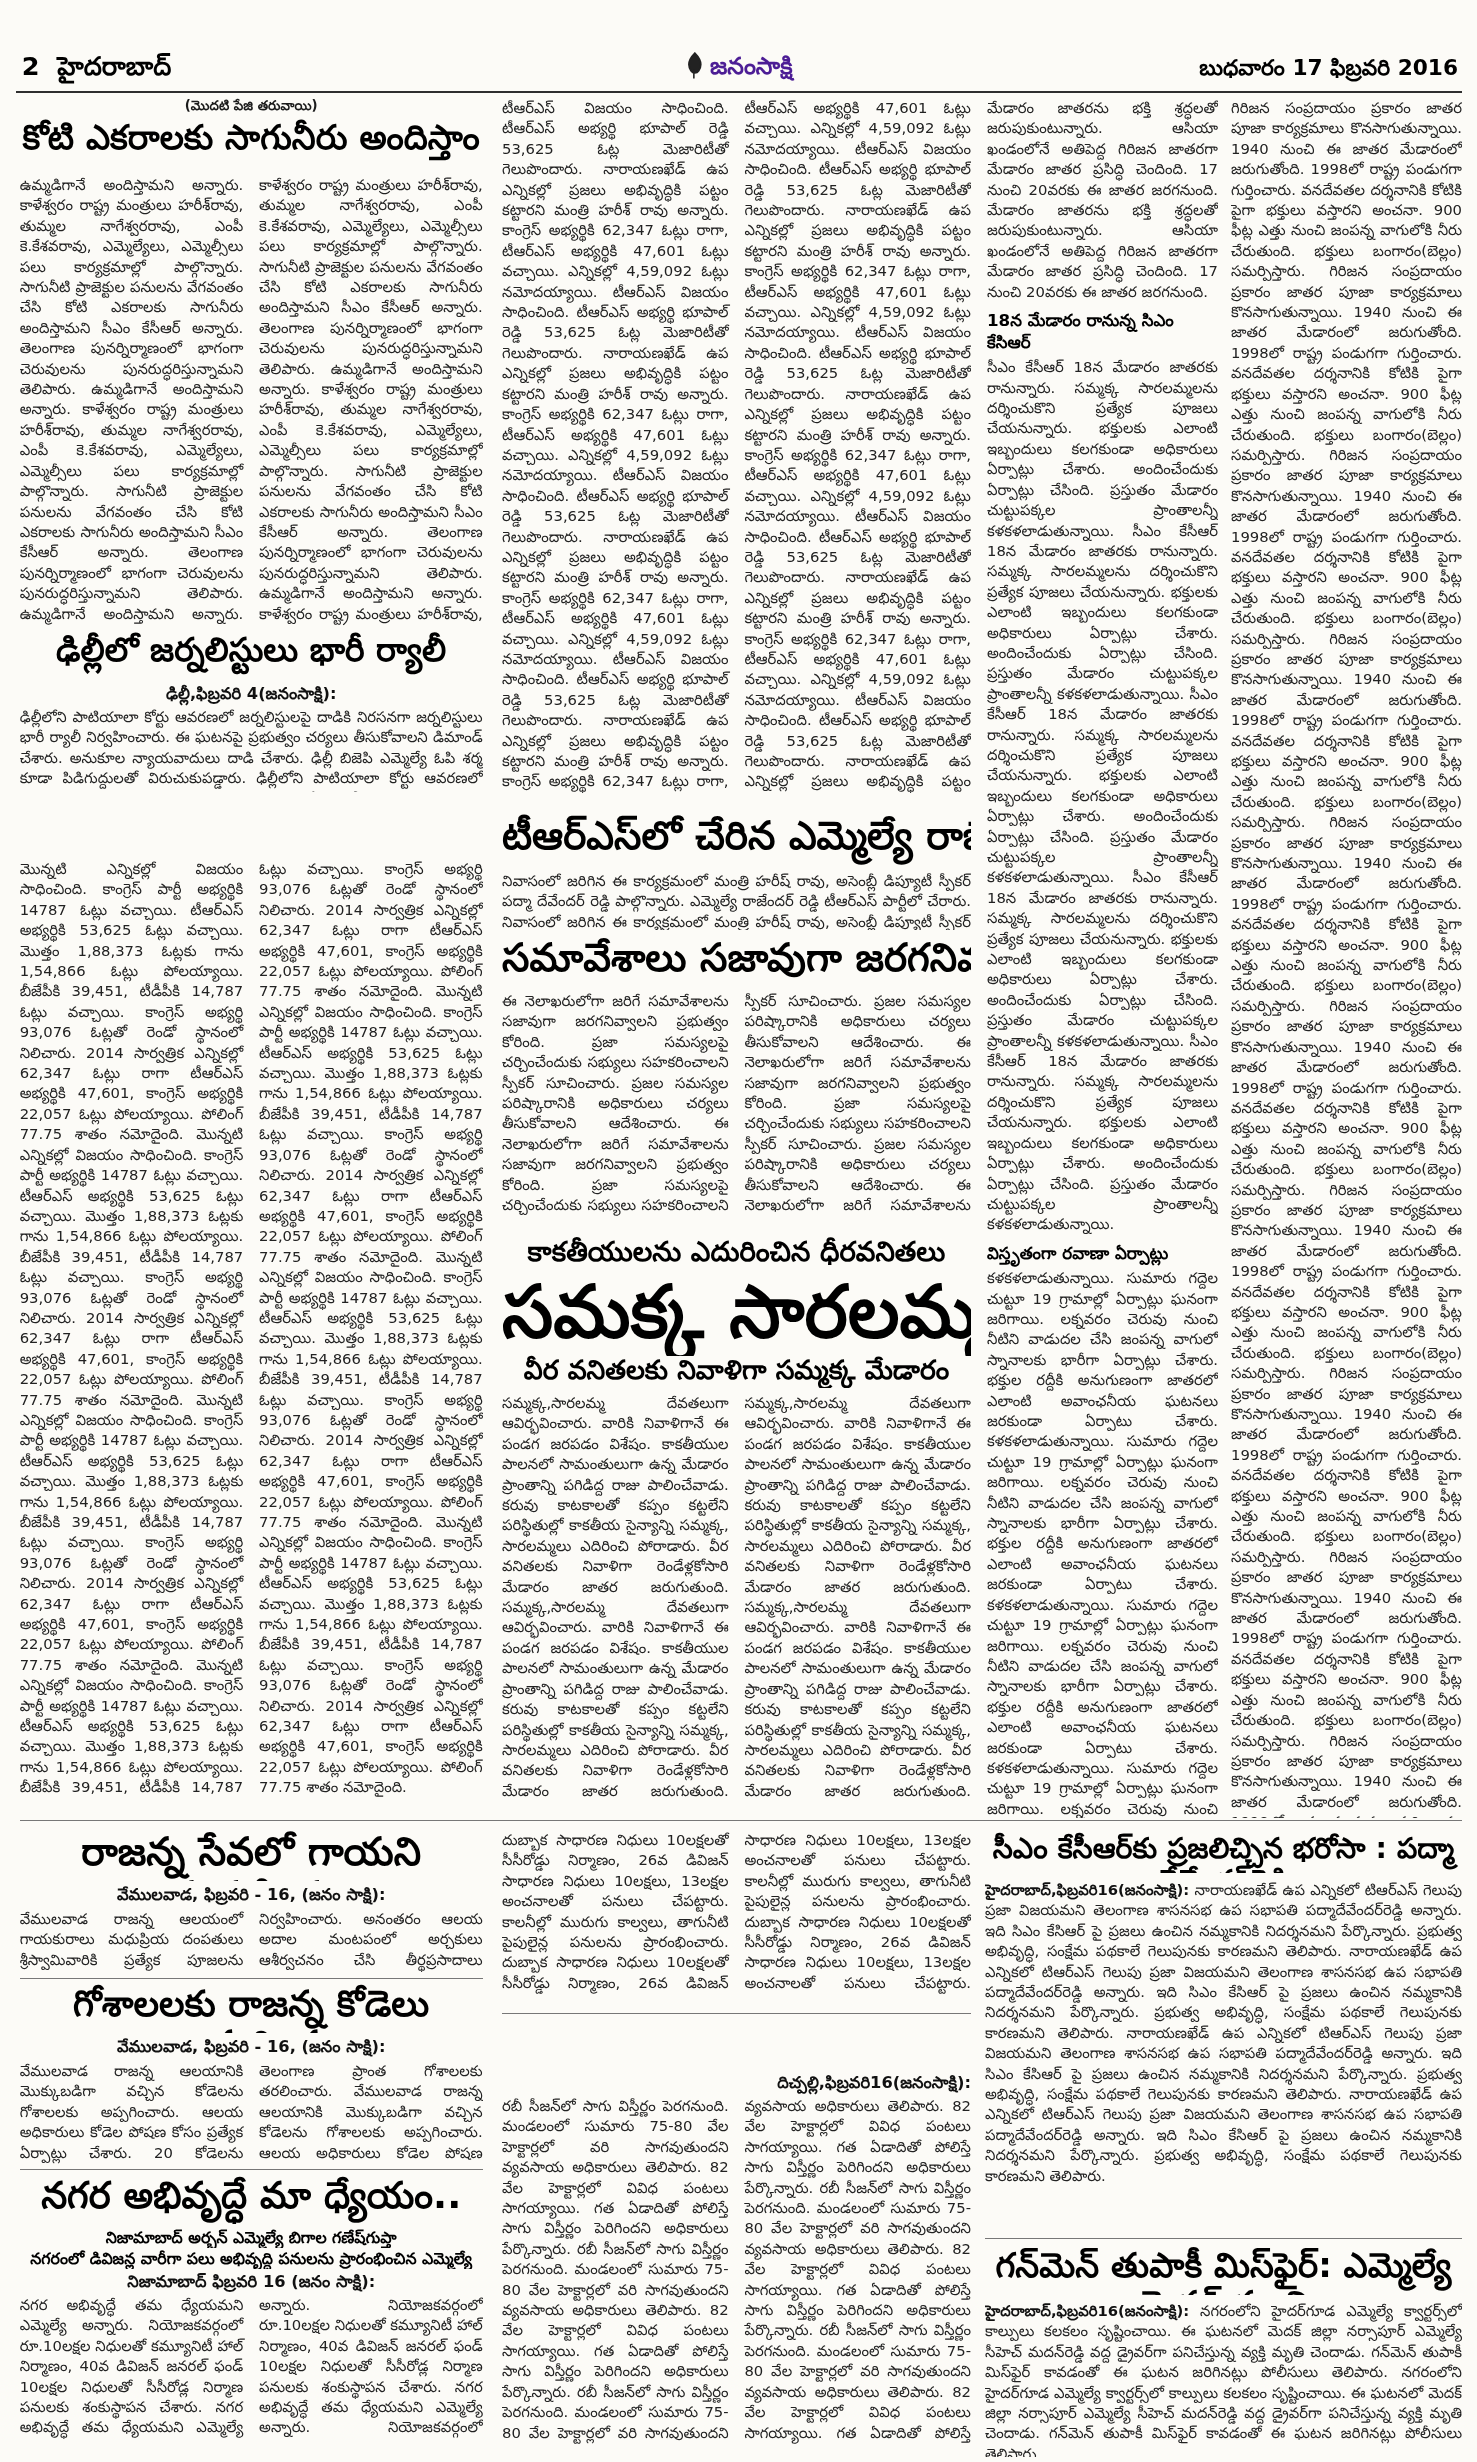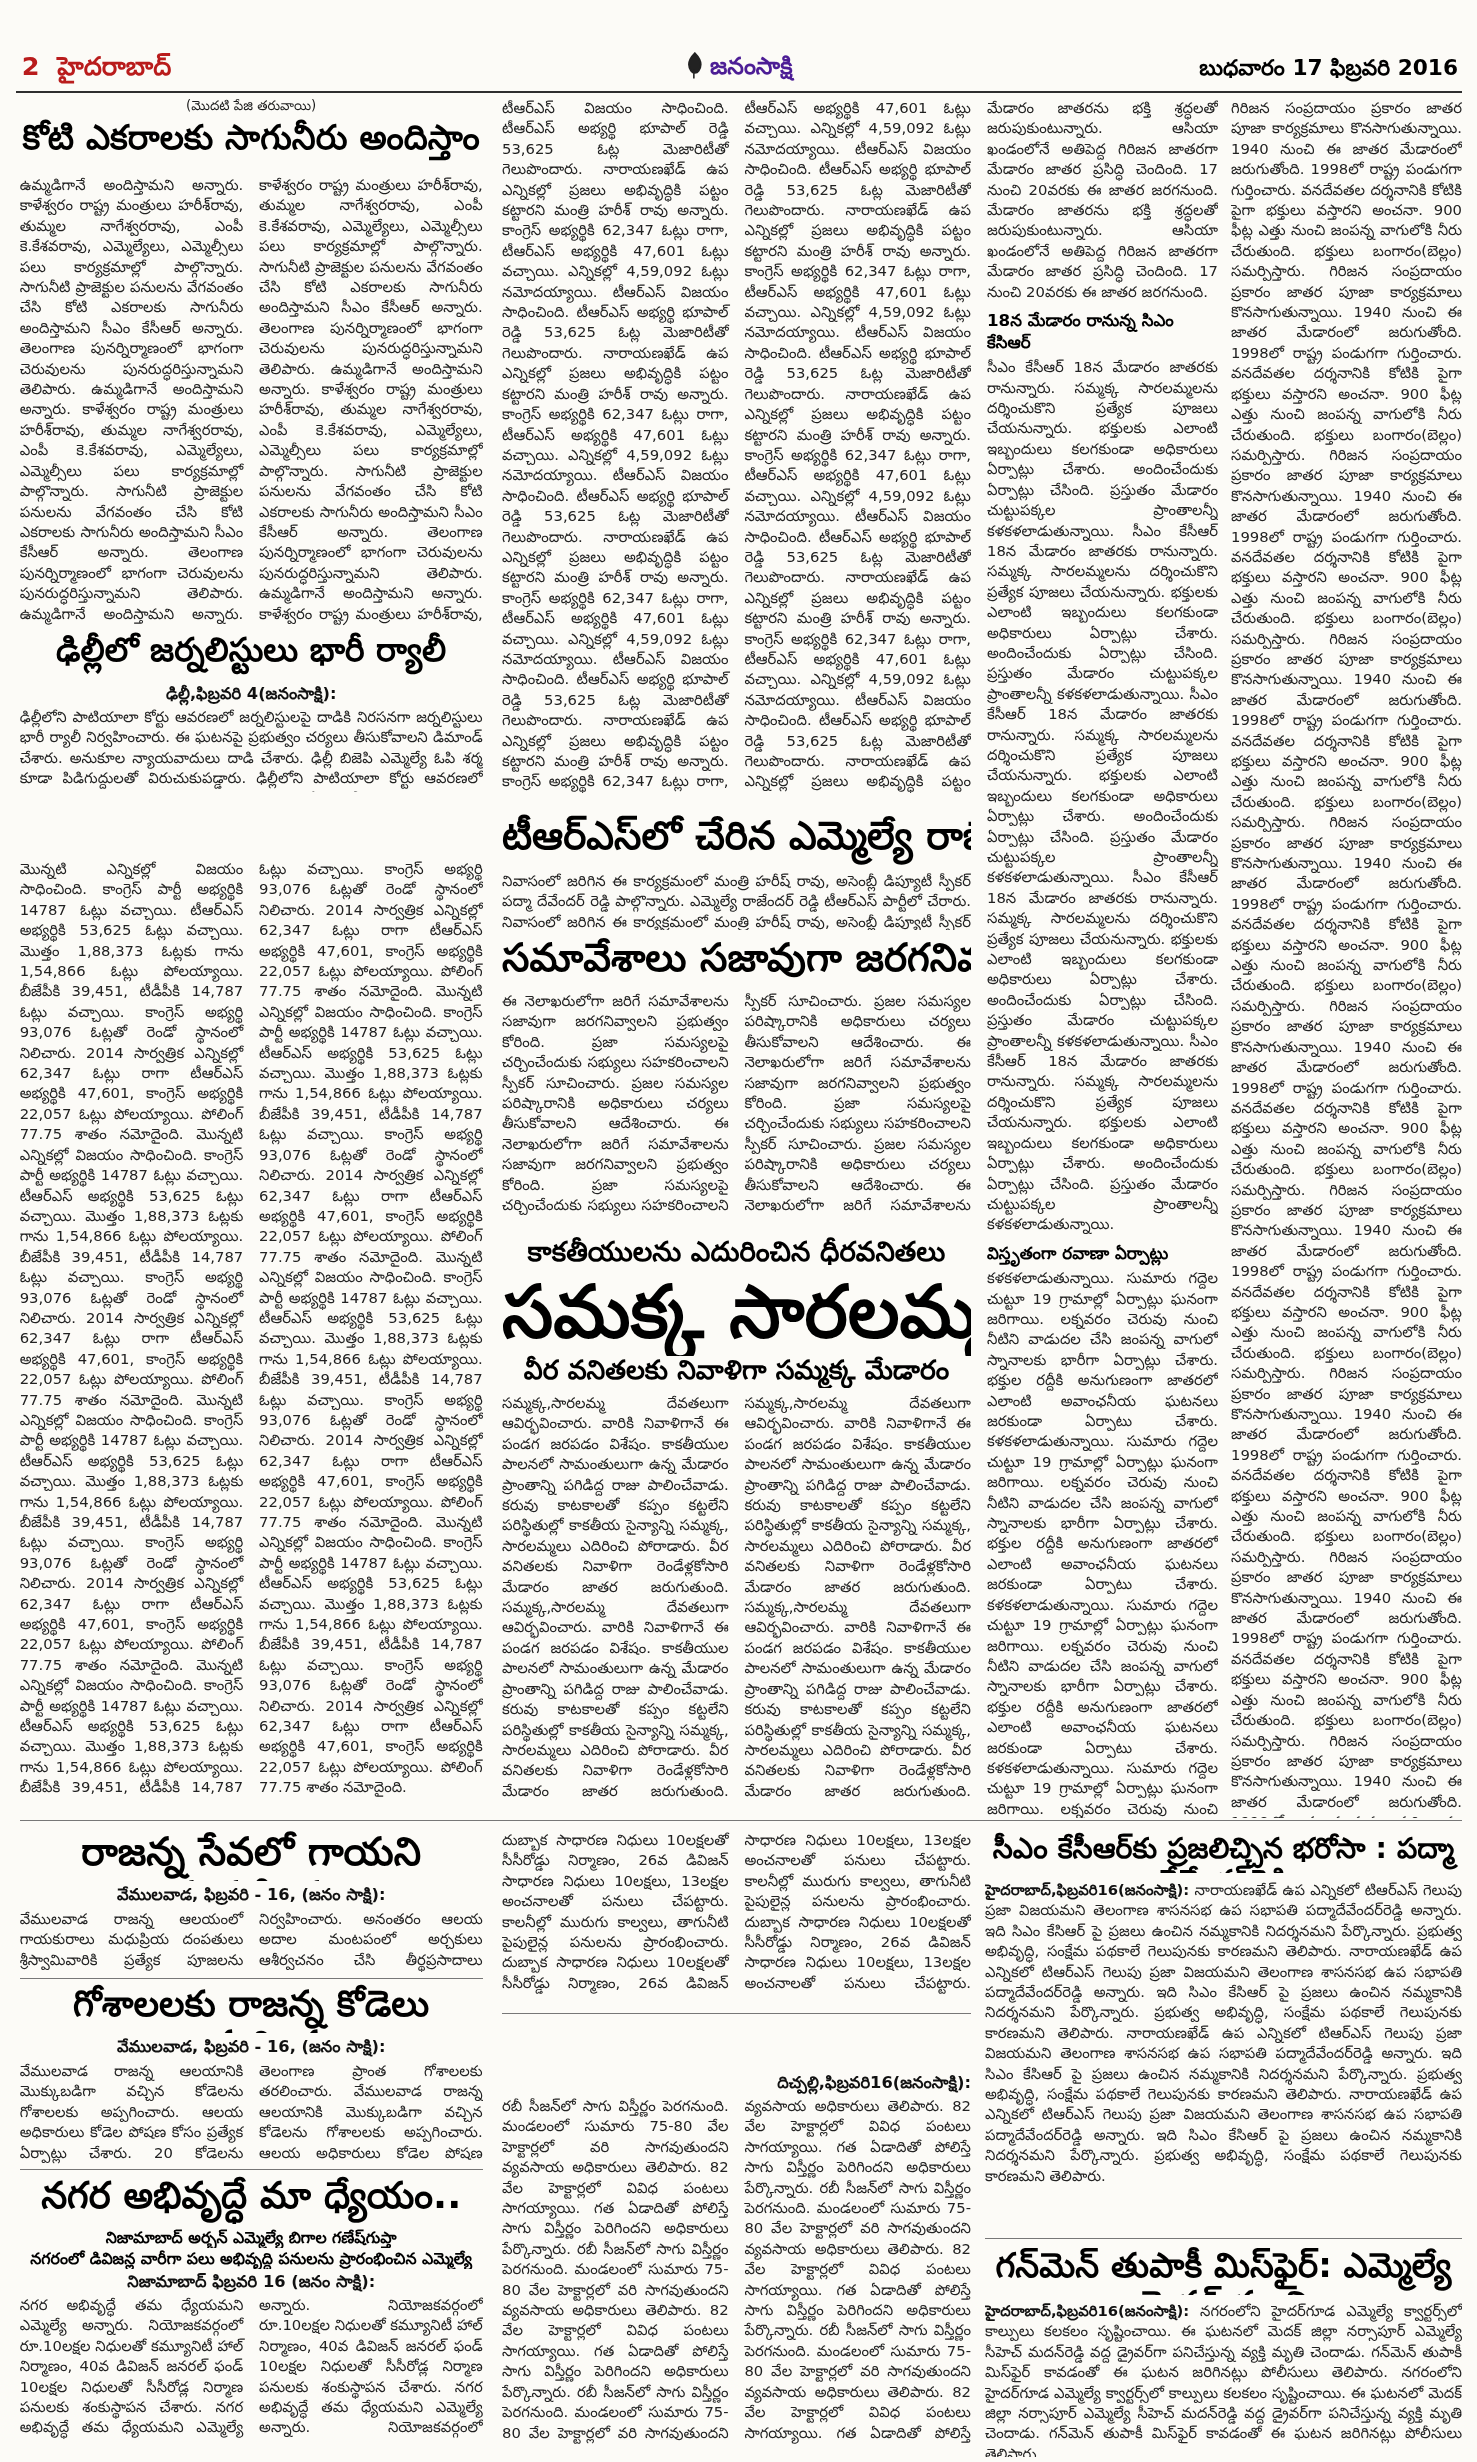--- a/index.html
+++ b/index.html
@@ -7,24 +7,24 @@
         font-family:"DejaVu Sans","Liberation Sans",sans-serif;color:#1b1b1b;overflow:hidden;}
   .abs{position:absolute;}
   .rule{background:#2f2f2f;}
   .rule-light{background:#777;}
   .bt{font-size:14.8px;line-height:1.38;text-align:justify;overflow:hidden;color:#222;}
   .c2{column-count:2;column-gap:15.8px;}
   .hl{font-weight:bold;text-align:center;color:#000;line-height:1.12;overflow:hidden;white-space:nowrap;}
   .hl-wrap{white-space:normal;}
   .dl{font-weight:bold;text-align:center;font-size:16.3px;color:#111;overflow:hidden;}
   .dl-run{font-weight:bold;color:#111;}
-  .note{font-weight:normal;text-align:center;font-size:13.3px;}
+  .note{font-weight:bold;text-align:center;font-size:13.3px;}
   .sub{font-weight:bold;font-size:16.7px;color:#000;line-height:1.3;margin:5.9px 0 3.9px 0;}
   .rcol p{margin:0 0 7.9px 0;}
-  .hdr-left{font-size:25.6px;font-weight:bold;color:#b91c1c;}
+  .hdr-left{font-size:25.6px;font-weight:bold;color:#000000;}
   .hdr-date{font-size:21.7px;font-weight:bold;color:#000;text-align:right;}
   .masthead{display:flex;align-items:center;gap:5.9px;justify-content:center;font-size:23.6px;font-weight:bold;color:#4c1d95;}
   .subline{font-weight:bold;text-align:center;font-size:15.8px;line-height:1.25;color:#000;overflow:hidden;}
 </style>
 </head>
 <body>
 
 <div class="page">
 
   <div class="abs hdr-left" style="left:21.7px;top:51px;width:296px;height:33px;">

